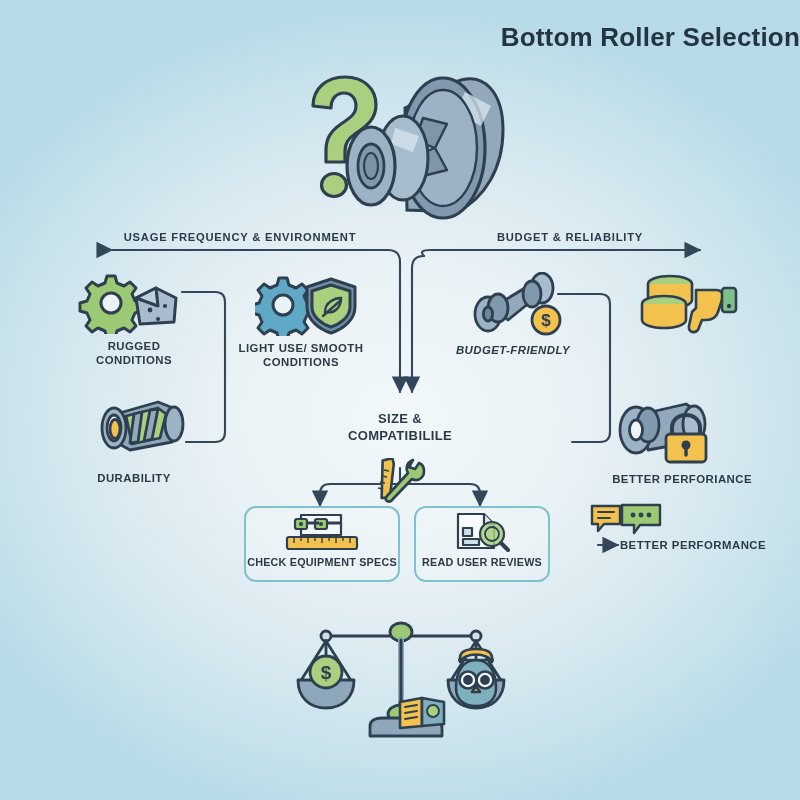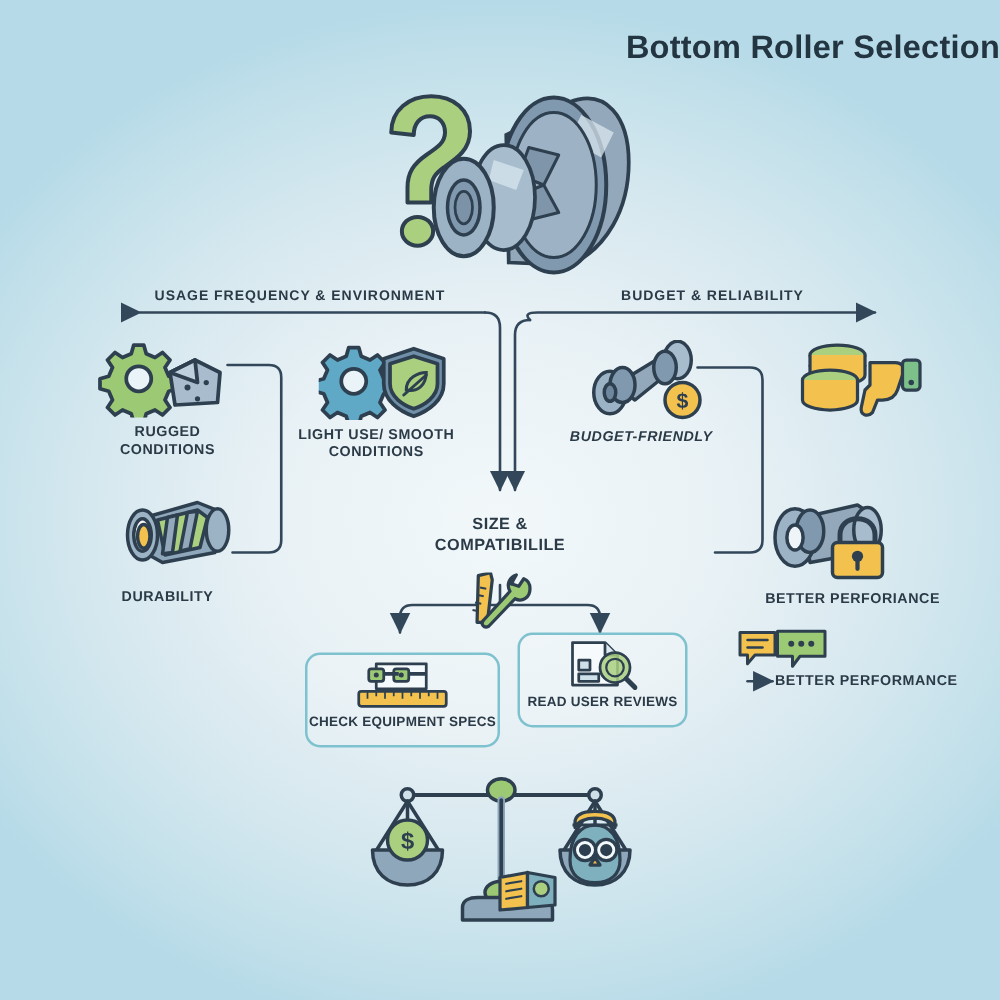--- a/index.html
+++ b/index.html
@@ -201,21 +201,21 @@
       <g stroke="#2e4050" stroke-width="1.6">
         <path d="M9 12 L14 13"></path>
           <path d="M7 18 L12 19"></path>
           <path d="M5 24 L10 25"></path>
           <path d="M3 30 L8 31"></path>
       </g>
       <circle cx="34" cy="8" r="2.4" fill="#2e4050"></circle>
     </svg>
   </div>
 
-  <div class="box" style="left:244px;top:506px;width:152px;height:72px;margin-top:16px;">
+  <div class="box" style="left:244px;top:506px;width:152px;height:72px;">
     <svg width="74" height="38" viewBox="0 0 74 38" style="position:absolute;left:39px;top:5px;">
       <g stroke="#2e4050" stroke-width="2.2" stroke-linejoin="round">
         <rect x="16" y="2" width="40" height="20" fill="#f4f9fb"></rect>
         <rect x="10" y="6" width="12" height="10" rx="2" fill="#9cc973"></rect>
         <rect x="30" y="6" width="12" height="10" rx="2" fill="#9cc973"></rect>
         <path d="M22 10 L34 10" stroke-width="3"></path>
         <path d="M42 10 L56 10" stroke-width="3"></path>
         <rect x="2" y="24" width="70" height="12" rx="2" fill="#f2c14e"></rect>
       </g>
       <g stroke="#2e4050" stroke-width="1.4">

